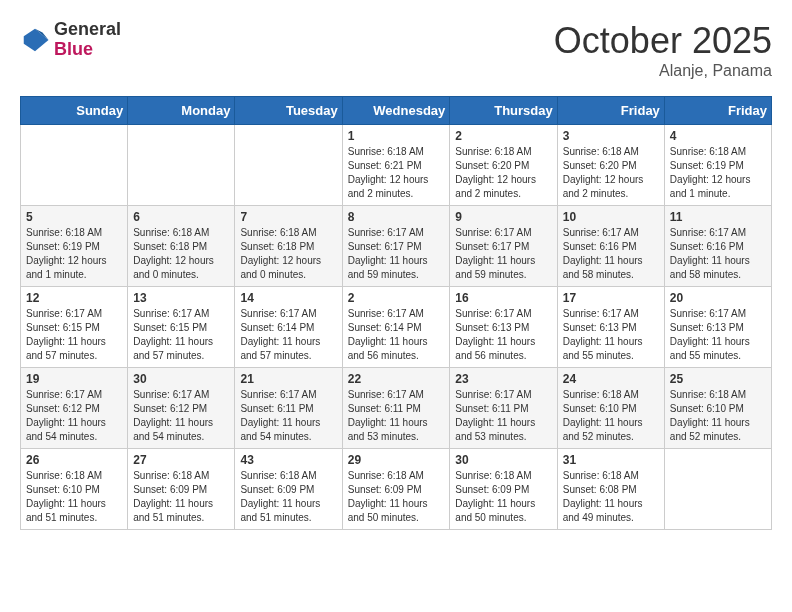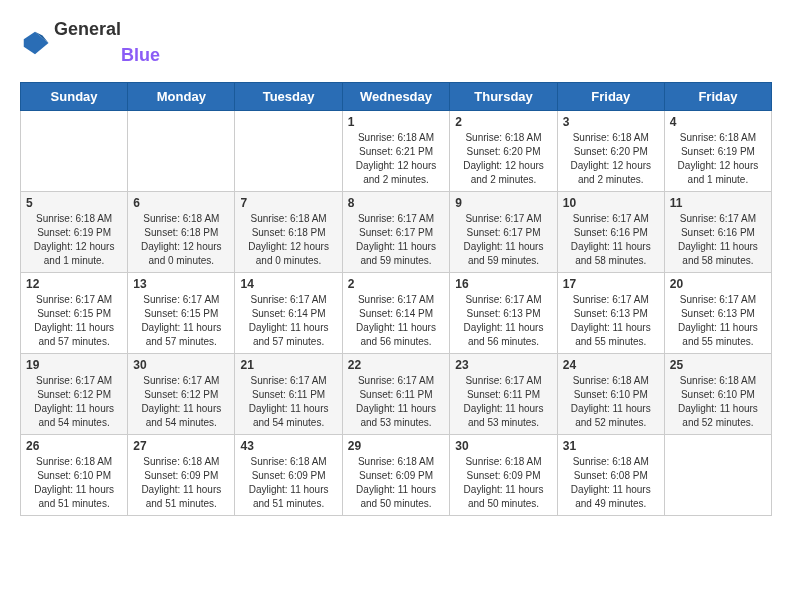--- a/index.html
+++ b/index.html
@@ -16,27 +16,27 @@
       align-items: flex-start;
       margin-bottom: 16px;
     }
     .logo {
       display: flex;
       align-items: center;
       gap: 4px;
     }
     .logo-text {
       display: flex;
-      flex-direction: row;
+      flex-direction: column;
       font-size: 18px;
       font-weight: bold;
       line-height: 1.1;
     }
     .logo-general { color: #333; }
-    .logo-blue { color: #8b5cf6; margin-top: 26px; }
+    .logo-blue { color: #be185d; }
     .logo-icon {
       width: 30px;
       height: 30px;
     }
     .title-block {
       text-align: right;
     }
     .month-title {
       font-size: 36px;
       font-weight: normal;
@@ -50,21 +50,21 @@
       width: 100%;
       border-collapse: collapse;
       border: 1px solid #ccc;
     }
     .calendar th {
       background: #2a6db5;
       color: #fff;
       padding: 6px 4px;
       font-size: 13px;
       font-weight: bold;
-      text-align: center;
+      text-align: right;
       border: 1px solid #1a5a9a;
     }
     .calendar td {
       vertical-align: top;
       padding: 4px 5px;
       border: 1px solid #ccc;
       font-size: 10.5px;
       color: #333;
       width: 108px;
       min-height: 80px;
@@ -76,40 +76,43 @@
     .day-num {
       font-size: 12px;
       font-weight: bold;
       display: block;
       margin-bottom: 2px;
     }
     .day-info {
       font-size: 10px;
       line-height: 1.4;
       color: #333;
-      text-align: center;
     }
     .empty-cell {
       background: #fff !important;
     }
   </style>
 </head>
 <body>
 
 <div class="header">
   <div class="logo">
     <svg class="logo-icon" viewBox="0 0 40 40" xmlns="http://www.w3.org/2000/svg">
       <polygon points="20,5 38,20 20,35 5,25 5,15" fill="#2a6db5"></polygon>
       <polygon points="20,5 38,20 30,10" fill="#1a5a9a"></polygon>
     </svg>
     <div class="logo-text">
       <span class="logo-general">General</span>
       <span class="logo-blue">Blue</span>
     </div>
   </div>
+  <div class="title-block">
+    <div class="month-title">October 2025</div>
+    <div class="subtitle">Alanje, Panama</div>
+  </div>
 </div>
 
 <table class="calendar">
   <thead>
     <tr>
         <th>Sunday</th>
         <th>Monday</th>
         <th>Tuesday</th>
         <th>Wednesday</th>
         <th>Thursday</th>

